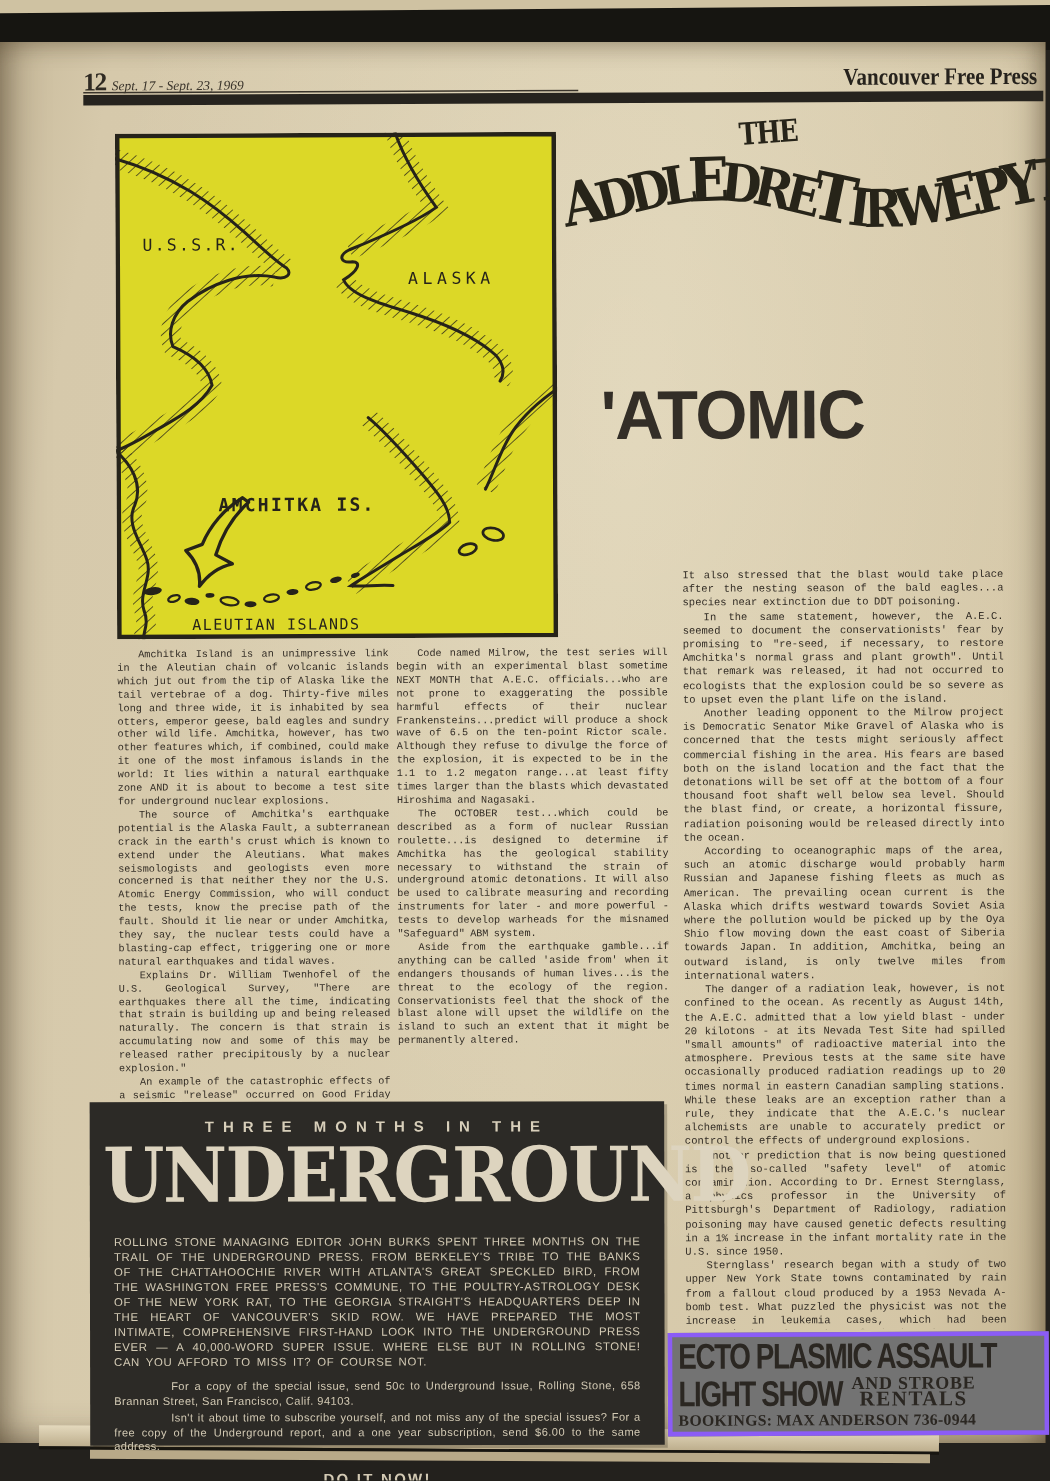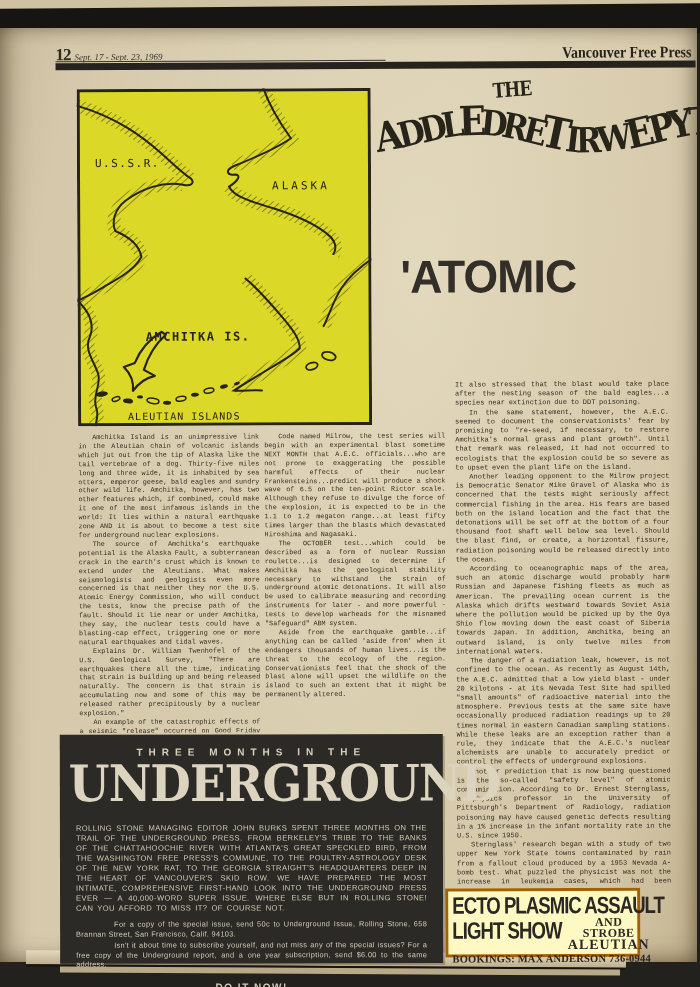--- a/index.html
+++ b/index.html
@@ -56,21 +56,21 @@
          box-shadow:2px 2px 0 rgba(40,30,15,.25);}
   .ug-inner{padding:12px 16px 0 16px;}
   .ug-kicker{text-align:center;font-size:10px;font-weight:bold;letter-spacing:6px;color:#d8cfba;}
   .ug-title{text-align:center;font-family:"DejaVu Serif",serif;font-weight:bold;font-size:45px;letter-spacing:-1px;line-height:44px;transform:scale(1.04,1.12);transform-origin:center top;color:#ddd4bf;margin-top:2px;}
   .ug-body{margin-top:20px;font-size:7.6px;line-height:10px;text-align:justify;letter-spacing:.4px;word-spacing:1.5px;}
   .ug-copy{margin-top:6px;font-size:7.4px;line-height:9.5px;text-align:justify;letter-spacing:.3px;}
   .ug-copy .para{text-indent:38px;margin:0 0 2px 0;}
   .ug-cta{margin-top:12px;text-align:center;font-size:10px;font-weight:bold;letter-spacing:1.5px;}
 
   
-  .ecto{position:absolute;left:443px;top:889px;width:195px;height:69px;border:3px solid #a16207;background:#fef9c3;color:#2b2722;box-sizing:border-box;padding:1px 4px;}
+  .ecto{position:absolute;left:443px;top:889px;width:254px;height:69px;border:3px solid #8b5cf6;background:#737373;color:#2b2722;box-sizing:border-box;padding:1px 4px;}
   .ecto-l1{font-family:"Liberation Sans",sans-serif;font-weight:bold;font-size:19px;letter-spacing:-1px;transform:scale(.98,1.25);transform-origin:left top;white-space:nowrap;}
   .ecto-row{display:flex;align-items:flex-start;margin-top:3px;}
   .ecto-l2{font-family:"Liberation Sans",sans-serif;font-weight:bold;font-size:19px;letter-spacing:-1px;transform:scale(.98,1.25);transform-origin:left top;white-space:nowrap;}
   .ecto-sub{margin-left:4px;font-family:"Liberation Serif",serif;font-weight:bold;line-height:11px;text-align:center;}
   .ecto-sub .s1{font-size:12px;letter-spacing:.5px;}
   .ecto-sub .s2{font-size:14px;letter-spacing:1px;}
   .ecto-book{font-family:"Liberation Serif",serif;font-weight:bold;font-size:10.5px;margin-top:3px;white-space:nowrap;letter-spacing:.2px;}
 </style>
 </head>
 <body>
@@ -187,19 +187,19 @@
       <div class="ug-cta">DO IT NOW!</div>
     </div>
   </div>
 
   <div class="ecto">
     <div class="ecto-l1">ECTO PLASMIC ASSAULT</div>
     <div class="ecto-row">
       <div class="ecto-l2">LIGHT SHOW</div>
       <div class="ecto-sub">
         <div class="s1">AND STROBE</div>
-        <div class="s2">ALEUTIAN</div>
+        <div class="s2">RENTALS</div>
       </div>
     </div>
     <div class="ecto-book">BOOKINGS: MAX ANDERSON  736-0944</div>
   </div>
 
 </div>
 
 </body></html>

